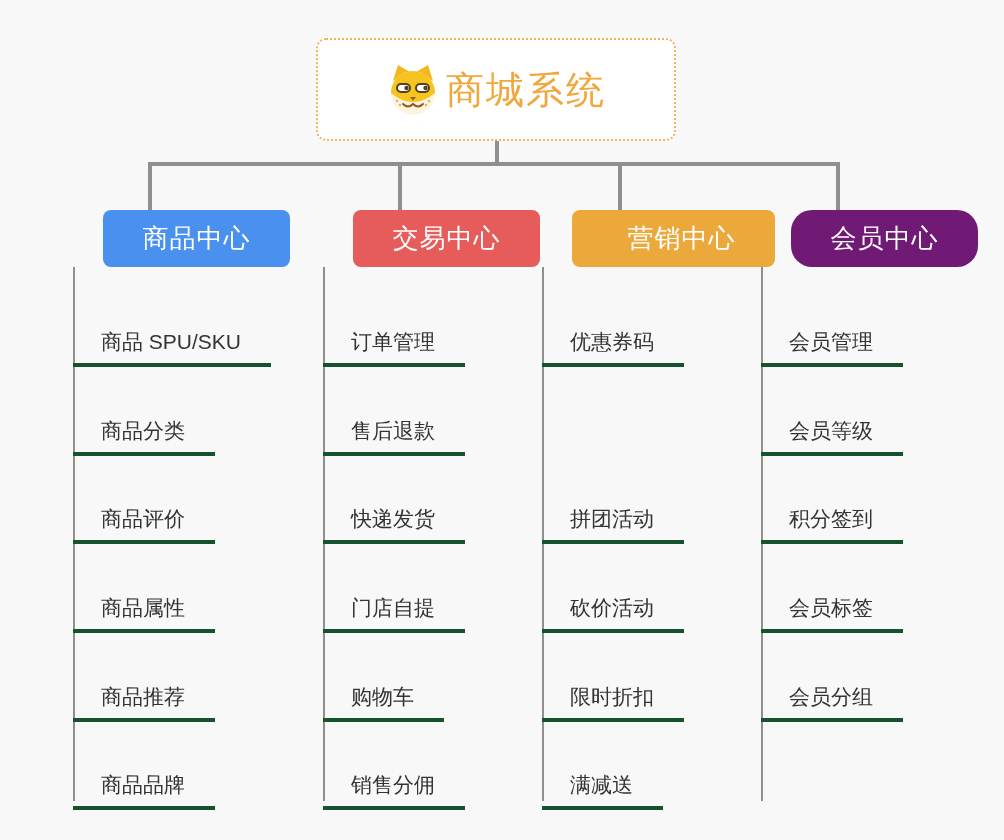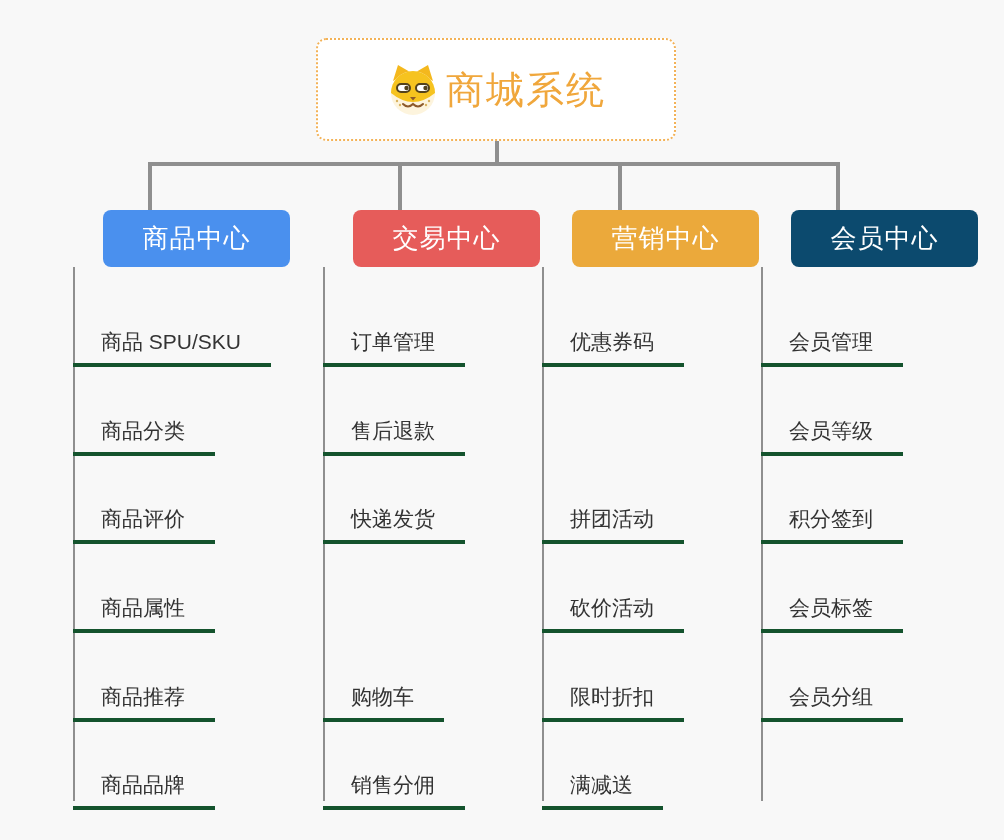--- a/index.html
+++ b/index.html
@@ -84,50 +84,53 @@
     <div class="stem"></div>
     <div class="item r1">
         <span>订单管理</span>
       </div>
     <div class="item r2">
         <span>售后退款</span>
       </div>
     <div class="item r3">
         <span>快递发货</span>
       </div>
+    <div class="item r4">
+        <span>门店自提</span>
+      </div>
     <div class="item r5">
         <span>购物车</span>
       </div>
     <div class="item r6">
         <span>销售分佣</span>
       </div>
   </div>
 
   <div class="branch" style="left:526px">
-    <div class="branch-box" style="background: rgb(235, 169, 59);">营销中心</div>
+    <div class="branch-box" style="background: rgb(235, 169, 59); padding-left: 16px;">营销中心</div>
     <div class="stem"></div>
     <div class="item r1">
         <span>优惠券码</span>
       </div>
     <div class="item r3">
         <span>拼团活动</span>
       </div>
     <div class="item r4">
         <span>砍价活动</span>
       </div>
     <div class="item r5">
         <span>限时折扣</span>
       </div>
     <div class="item r6">
         <span>满减送</span>
       </div>
   </div>
 
   <div class="branch" style="left:745px">
-    <div class="branch-box" style="background: #0c4a6e;">会员中心</div>
+    <div class="branch-box" style="background: #701a75; border-radius: 21px;">会员中心</div>
     <div class="stem"></div>
     <div class="item r1">
         <span>会员管理</span>
       </div>
     <div class="item r2">
         <span>会员等级</span>
       </div>
     <div class="item r3">
         <span>积分签到</span>
       </div>

